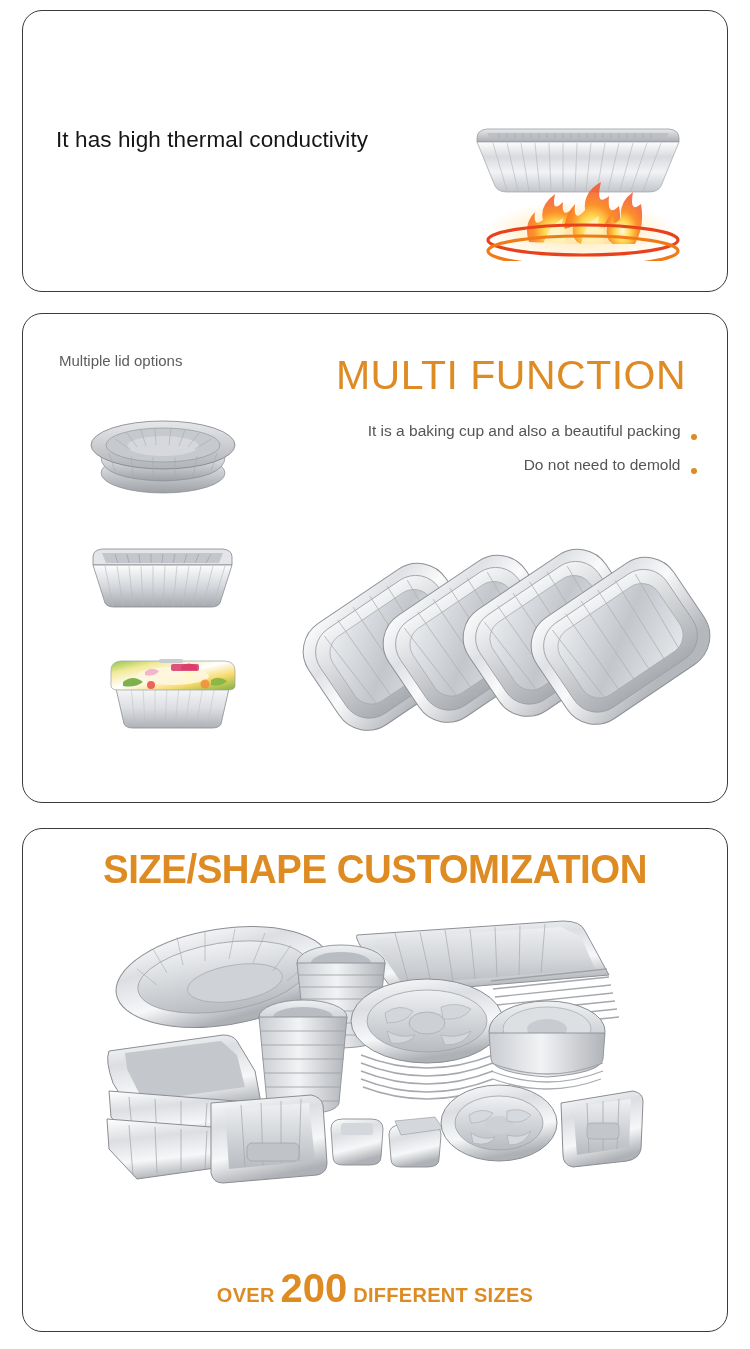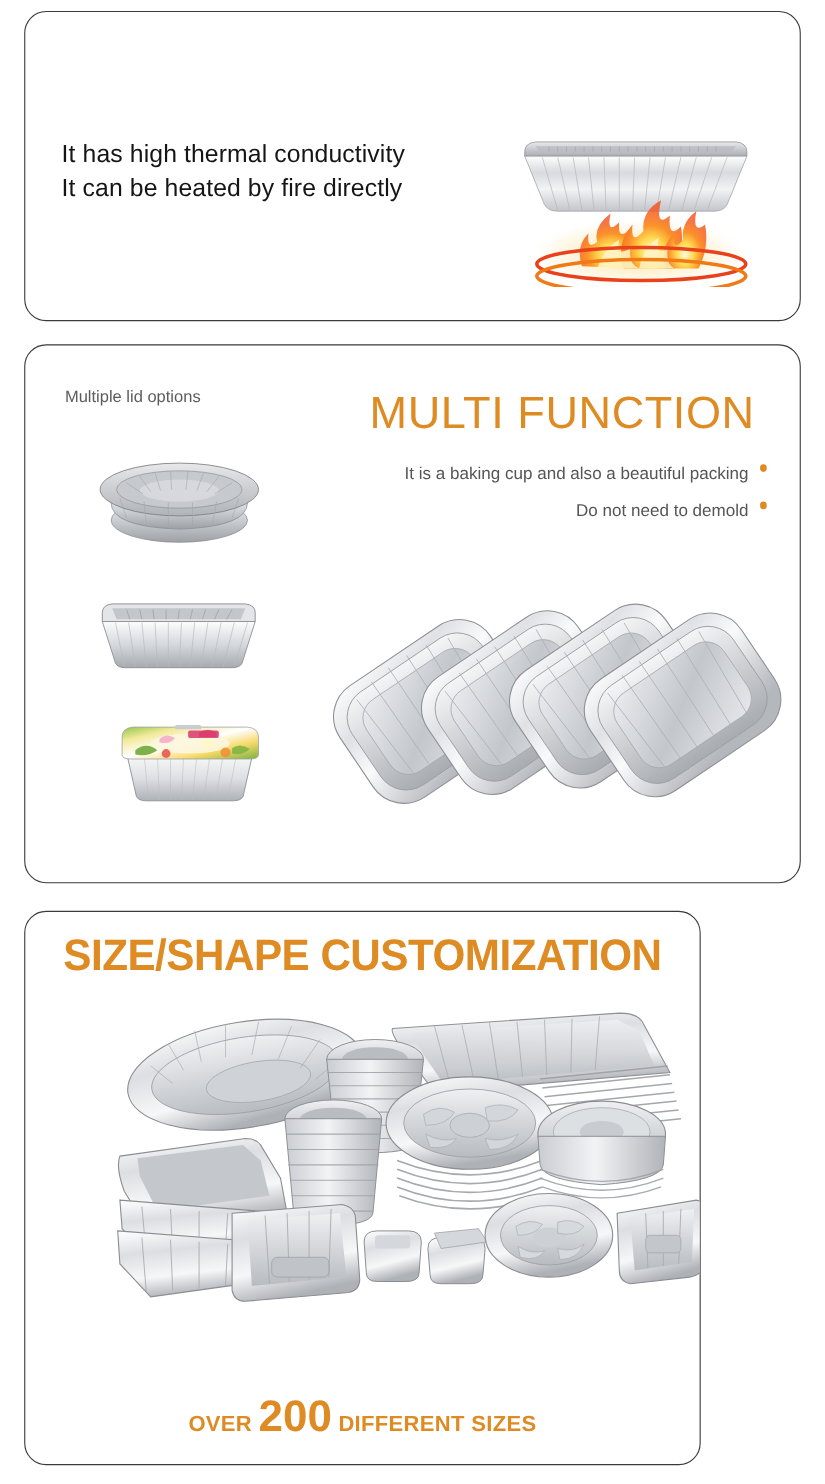--- a/index.html
+++ b/index.html
@@ -83,21 +83,21 @@
     white-space: nowrap;
   }
   .mf-bullets {
     position: absolute;
     right: 30px;
     top: 108px;
     width: 420px;
   }
   .mf-bullet {
     display: flex;
-    align-items: flex-start;
+    align-items: flex-end;
     justify-content: flex-end;
     font-size: 15.5px;
     color: #555555;
     margin-bottom: 16px;
     white-space: nowrap;
   }
   .mf-dot {
     width: 6.5px;
     height: 6.5px;
     border-radius: 50%;
@@ -110,21 +110,21 @@
     left: 268px;
     top: 195px;
     width: 420px;
     height: 280px;
   }
 
   
   #panel-size {
     left: 22px;
     top: 828px;
-    width: 615px;
+    width: 706px;
     height: 504px;
   }
   .size-title {
     position: absolute;
     left: 0;
     top: 18px;
     width: 100%;
     text-align: center;
     font-size: 40px;
     font-weight: bold;
@@ -165,21 +165,20 @@
   .sizes-line .sm { font-size: 20px; }
   .sizes-line .big { font-size: 40px; letter-spacing: 0; }
 </style>
 </head>
 <body>
 
 <div class="panel" id="panel-thermal">
 
   <div class="thermal-text">
     <div>It has high thermal conductivity</div>
-    <div>It can be heated by fire directly</div>
   </div>
 
   <svg class="thermal-art" viewBox="0 0 240 145">
     <defs>
       <linearGradient id="foilG" x1="0" y1="0" x2="0" y2="1">
         <stop offset="0%" stop-color="#fdfdfd"></stop>
         <stop offset="30%" stop-color="#d8dade"></stop>
         <stop offset="60%" stop-color="#f2f3f5"></stop>
         <stop offset="100%" stop-color="#c2c5ca"></stop>
       </linearGradient>

